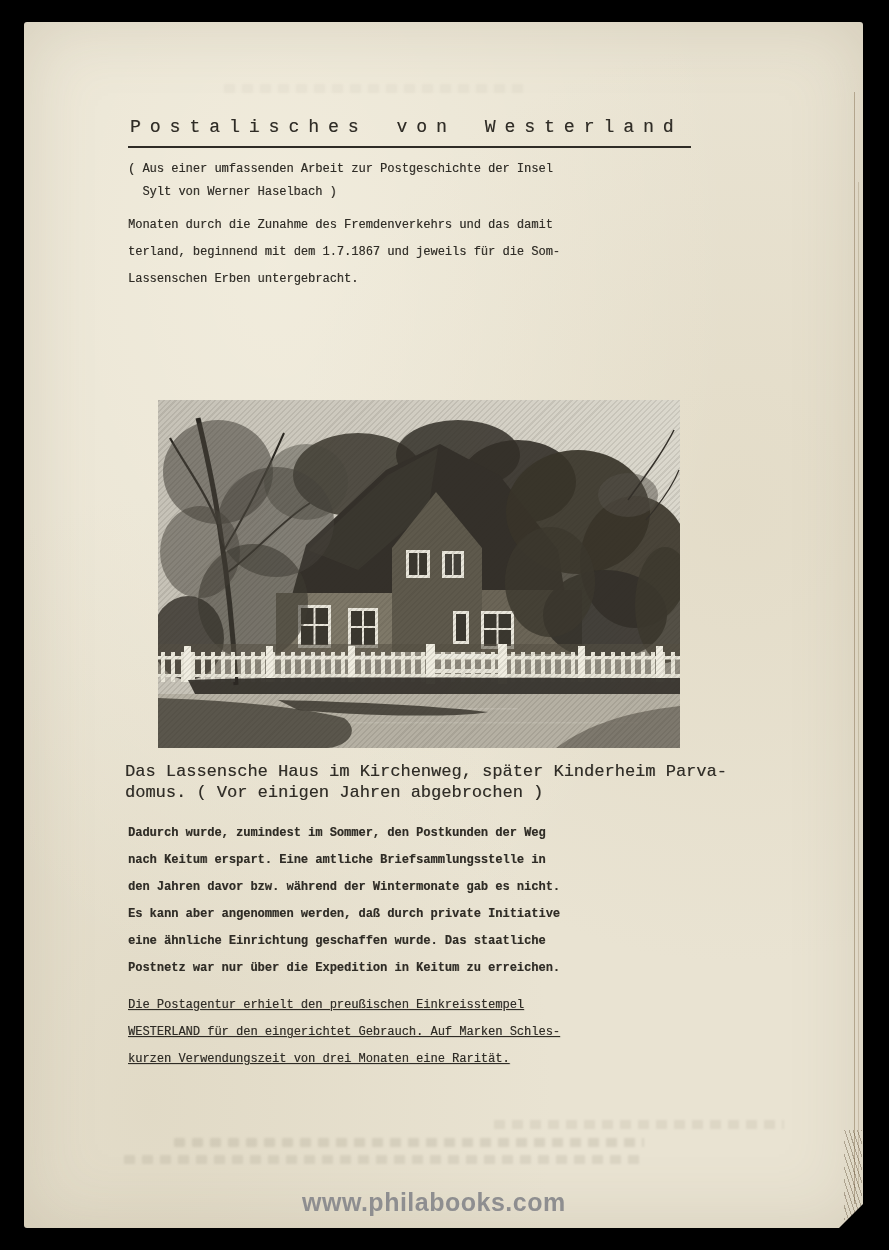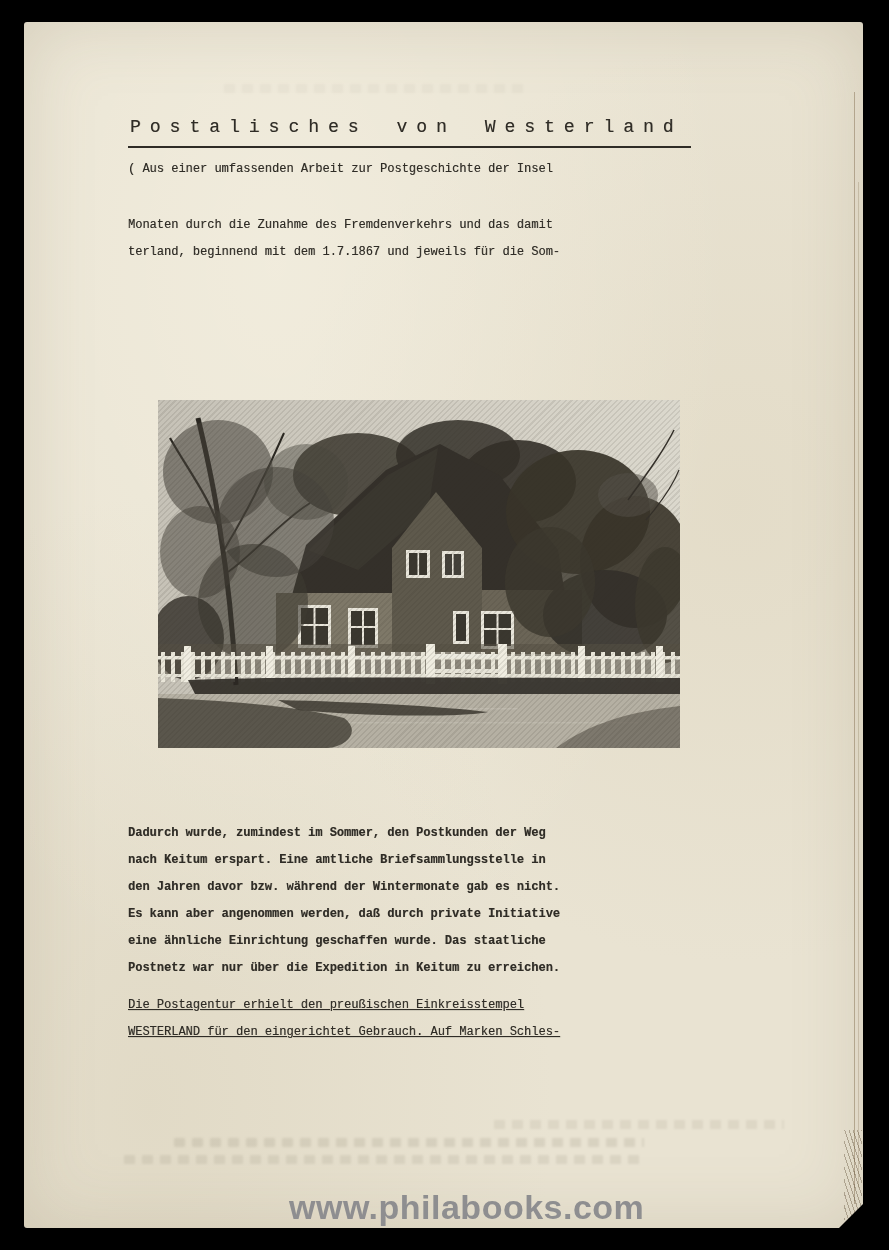--- a/index.html
+++ b/index.html
@@ -50,34 +50,34 @@
   
   .ghost{position:absolute;height:9px;
       background:repeating-linear-gradient(90deg, rgba(125,118,98,.5) 0 11px, rgba(0,0,0,0) 11px 18px);
       filter:blur(1.2px);}
   .g0{left:470px;top:1098px;width:290px;opacity:.22;}
   .g1{left:150px;top:1116px;width:470px;opacity:.30;}
   .g2{left:100px;top:1133px;width:520px;opacity:.26;}
   .g3{left:200px;top:62px;width:300px;opacity:.10;}
 
   
-  .watermark{position:absolute;left:265px;top:1166px;
+  .watermark{position:absolute;left:278px;top:1166px;
       font-family:"Liberation Sans","DejaVu Sans",sans-serif;
-      font-weight:bold;font-size:34px;color:#8e8e90;letter-spacing:.5px;}
+      font-weight:bold;font-size:25px;color:#8e8e90;letter-spacing:.5px;}
 </style>
 </head>
 <body>
 
 <div class="sheet">
 
   <div class="tw title">Postalisches von Westerland</div>
 
-  <div class="tw subtitle"><div>( Aus einer umfassenden Arbeit zur Postgeschichte der Insel</div></div>
+  <div class="tw subtitle"><div>( Aus einer umfassenden Arbeit zur Postgeschichte der Insel</div><div>Sylt von Werner Haselbach )</div></div>
 
-  <div class="tw para1"><div>Monaten durch die Zunahme des Fremdenverkehrs und das damit</div><div>terland, beginnend mit dem 1.7.1867 und jeweils für die Som-</div></div>
+  <div class="tw para1"><div>Monaten durch die Zunahme des Fremdenverkehrs und das damit</div><div>terland, beginnend mit dem 1.7.1867 und jeweils für die Som-</div><div>Lassenschen Erben untergebracht.</div></div>
 
   <figure class="photo-wrap" style="margin:0">
     <svg width="522" height="348" viewBox="0 0 522 348">
       <defs>
         <linearGradient id="sky" x1="0" y1="0" x2="1" y2="0">
           <stop offset="0" stop-color="#c6c2b7"></stop>
           <stop offset=".55" stop-color="#d2cec3"></stop>
           <stop offset="1" stop-color="#dbd8cd"></stop>
         </linearGradient>
         <pattern id="pickets" width="10" height="34" patternUnits="userSpaceOnUse">
@@ -166,24 +166,25 @@
 
       <rect x="0" y="294" width="522" height="54" fill="#b5b0a3"></rect>
       <rect x="60" y="308" width="300" height="1.5" fill="#c2bdb0" opacity=".8"></rect>
       <rect x="150" y="322" width="330" height="1.5" fill="#c2bdb0" opacity=".7"></rect>
       <path d="M0,298 C60,300 140,306 186,318 C202,330 192,345 170,348 L0,348 Z" fill="#504c43" opacity=".9"></path>
       <path d="M120,300 C200,302 280,306 330,312 C300,318 200,316 140,310 Z" fill="#3c3830" opacity=".85"></path>
       <path d="M522,306 C470,312 430,324 398,348 L522,348 Z" fill="#6b665b" opacity=".75"></path>
     </svg>
   </figure>
 
+  <div class="tw caption"><div>Das Lassensche Haus im Kirchenweg, später Kinderheim Parva-</div><div>domus. ( Vor einigen Jahren abgebrochen )</div></div>
 
   <div class="tw para2"><div>Dadurch wurde, zumindest im Sommer, den Postkunden der Weg</div><div>nach Keitum erspart. Eine amtliche Briefsammlungsstelle in</div><div>den Jahren davor bzw. während der Wintermonate gab es nicht.</div><div>Es kann aber angenommen werden, daß durch private Initiative</div><div>eine ähnliche Einrichtung geschaffen wurde. Das staatliche</div><div>Postnetz war nur über die Expedition in Keitum zu erreichen.</div></div>
 
-  <div class="tw para3"><div>Die Postagentur erhielt den preußischen Einkreisstempel</div><div>WESTERLAND für den eingerichtet Gebrauch. Auf Marken Schles-</div></div>
+  <div class="tw para3"><div>Die Postagentur erhielt den preußischen Einkreisstempel</div><div>WESTERLAND für den eingerichtet Gebrauch. Auf Marken Schles-</div><div>kurzen Verwendungszeit von drei Monaten eine Rarität.</div></div>
 
   <div class="ghost g3"></div>
   <div class="ghost g0"></div>
   <div class="ghost g1"></div>
   <div class="ghost g2"></div>
 
   <div class="watermark">www.philabooks.com</div>
 
   <div class="edge-line"></div>
   <div class="edge-line2"></div>

